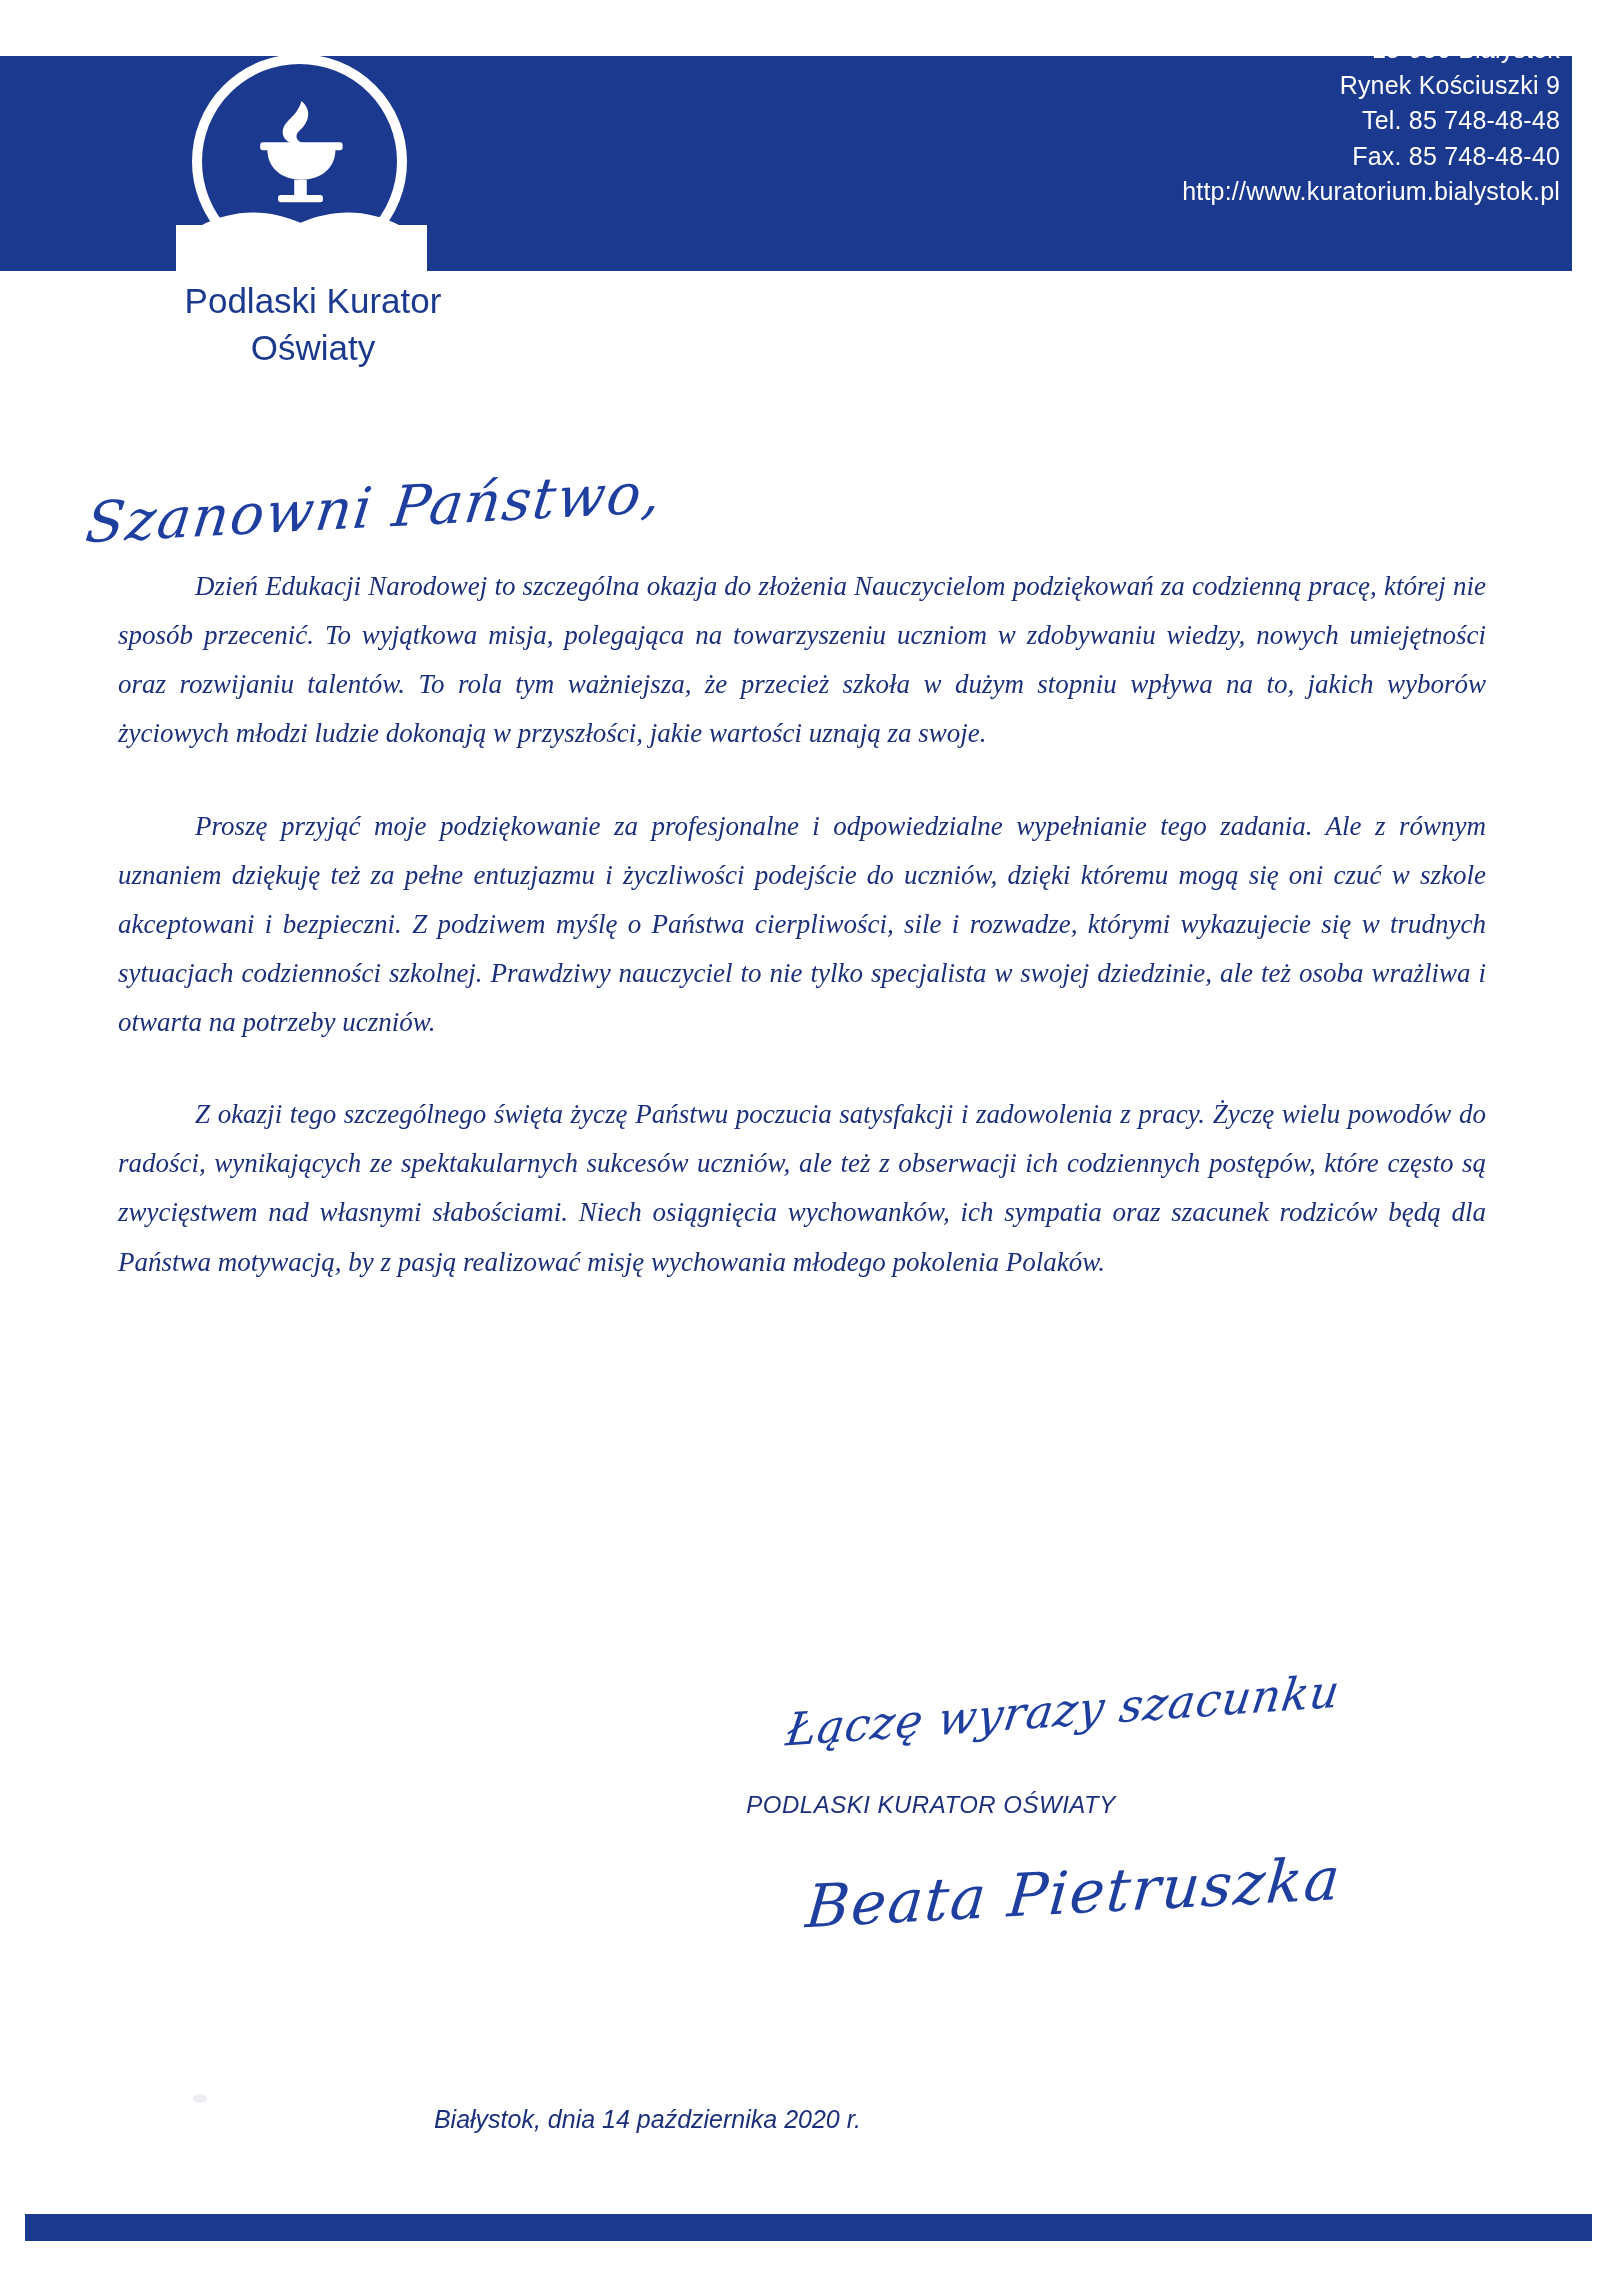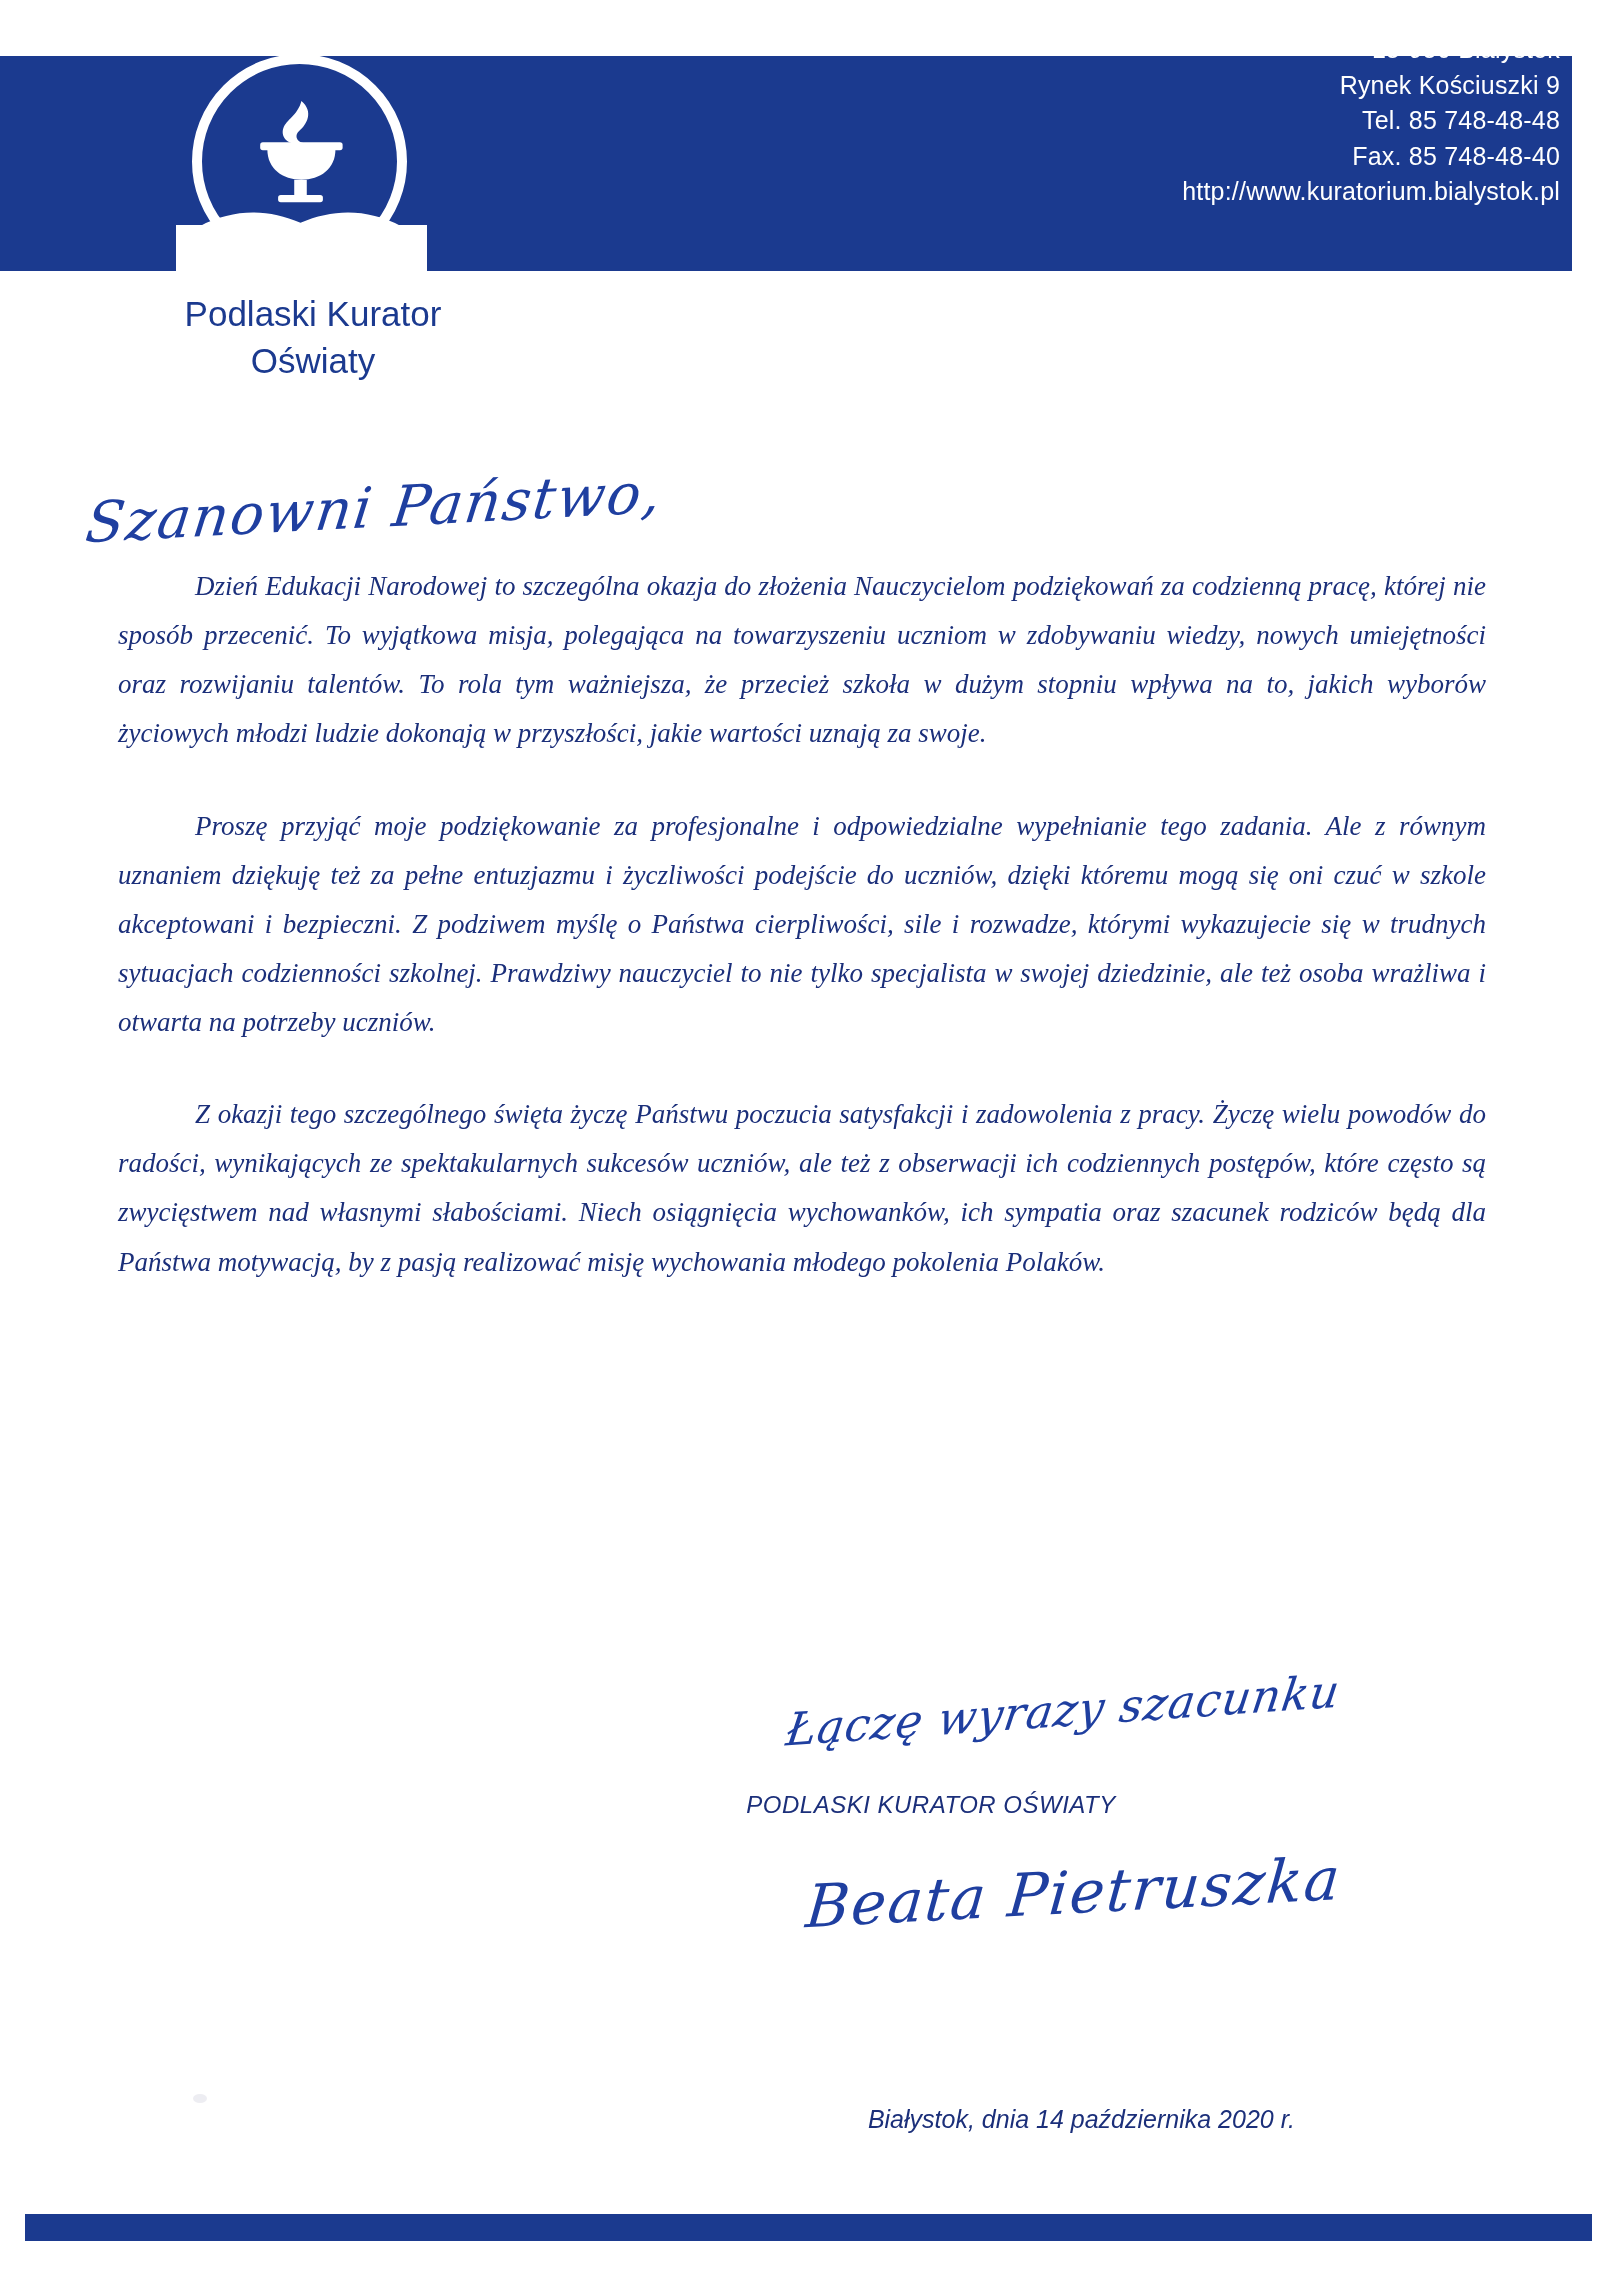--- a/index.html
+++ b/index.html
@@ -68,21 +68,21 @@
   }
   .logo-svg {
     position: absolute;
     left: 0;
     top: 0;
   }
 
   .org-title {
     position: absolute;
     left: 125px;
-    top: 290px;
+    top: 277px;
     width: 376px;
     text-align: center;
     font-size: 35px;
     line-height: 1.35;
     color: #1b3a8f;
     font-family: "Liberation Sans", sans-serif;
     font-weight: 400;
     white-space: pre-line;
   }
 
@@ -158,21 +158,21 @@
     letter-spacing: 1.8px;
     white-space: nowrap;
   }
 
   
   .date-line {
     position: absolute;
     left: 0;
     top: 2105px;
     width: 1295px;
-    text-align: right;
+    text-align: center;
     font-family: "Liberation Sans", sans-serif;
     font-style: italic;
     font-size: 25px;
     color: #1b2f7a;
   }
 
   
   .footer-band {
     position: absolute;
     left: 25px;

